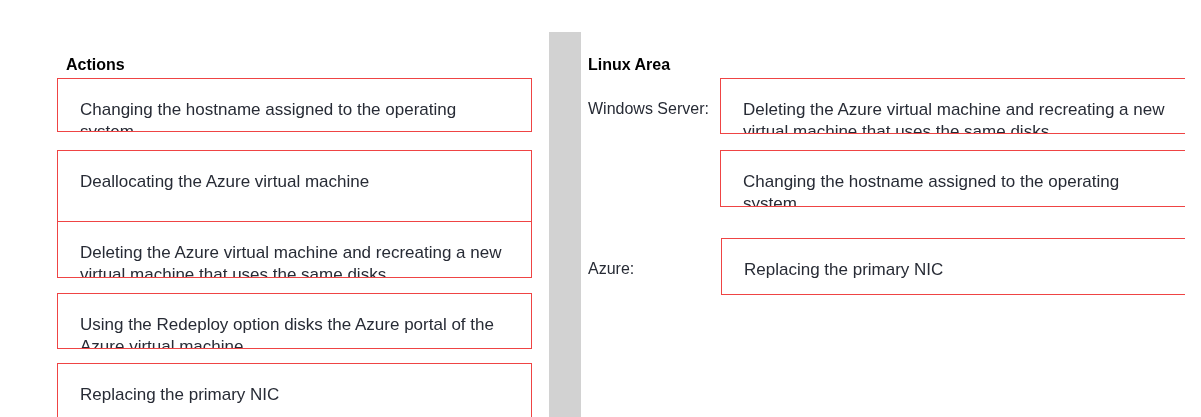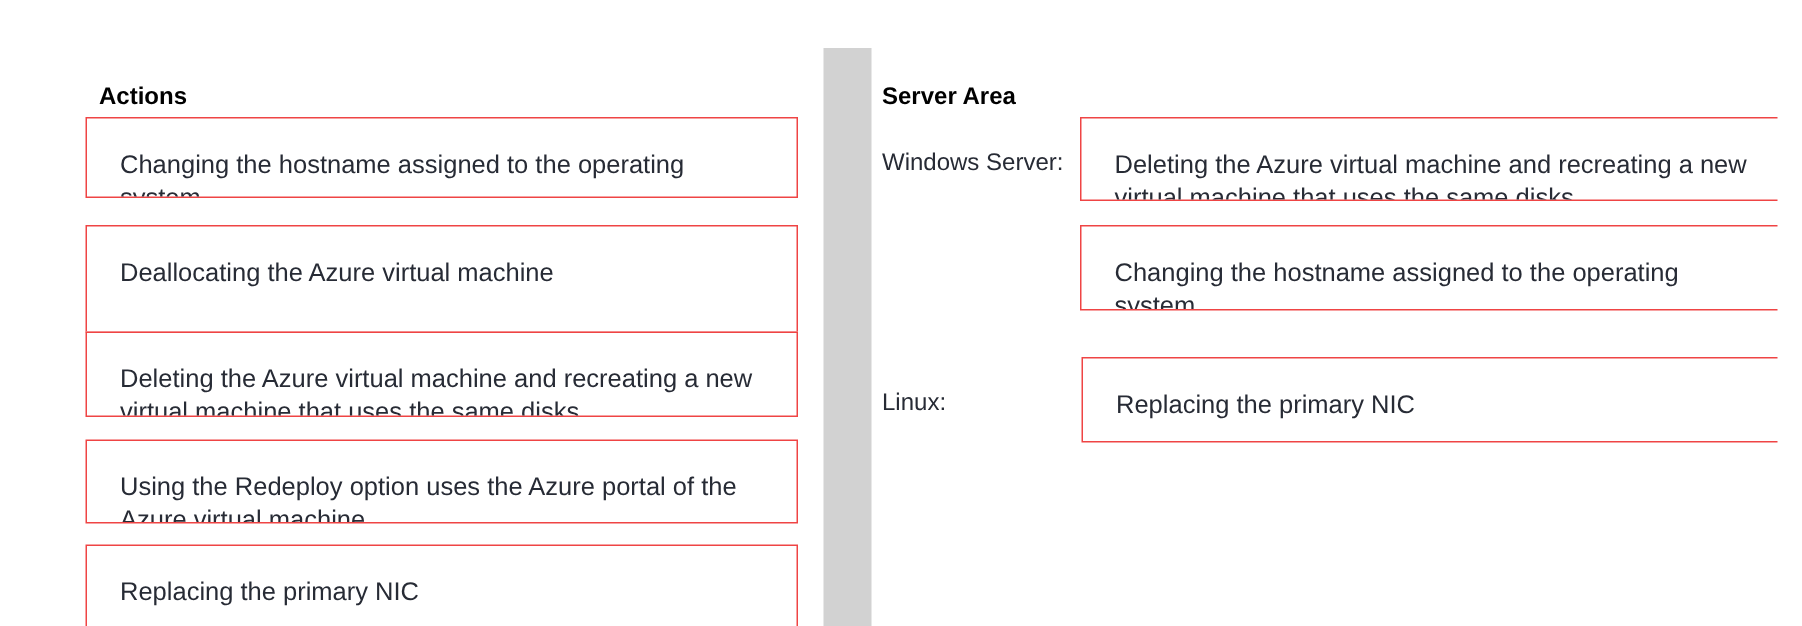--- a/index.html
+++ b/index.html
@@ -74,41 +74,41 @@
     <div class="tile a0">
       <span>Changing the hostname assigned to the operating system</span>
     </div>
     <div class="tile a1">
       <span>Deallocating the Azure virtual machine</span>
     </div>
     <div class="tile a2">
       <span>Deleting the Azure virtual machine and recreating a new virtual machine that uses the same disks</span>
     </div>
     <div class="tile a3">
-      <span>Using the Redeploy option uses the Azure portal of the Azure virtual machine</span>
+      <span>Using the Redeploy option disks the Azure portal of the Azure virtual machine</span>
     </div>
     <div class="tile a4">
       <span>Replacing the primary NIC</span>
     </div>
   </div>
 
   <div class="divider"></div>
 
   <div>
-    <div class="panel-title hdr-answer">Server Area</div>
+    <div class="panel-title hdr-answer">Linux Area</div>
 
     <div class="target-label lbl-ws">Windows Server:</div>
 
     <div class="tile ws0">
       <span>Deleting the Azure virtual machine and recreating a new virtual machine that uses the same disks</span>
     </div>
     <div class="tile ws1">
       <span>Changing the hostname assigned to the operating system</span>
     </div>
 
-    <div class="target-label lbl-linux">Linux:</div>
+    <div class="target-label lbl-linux">Azure:</div>
 
     <div class="tile lnx0">
       <span>Replacing the primary NIC</span>
     </div>
   </div>
 
 </div>
 
 </body></html>

